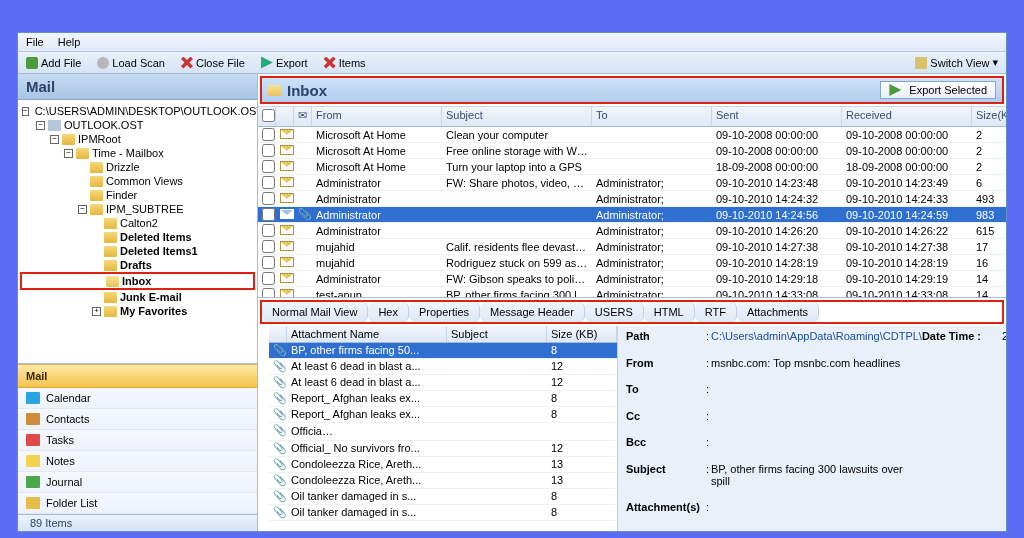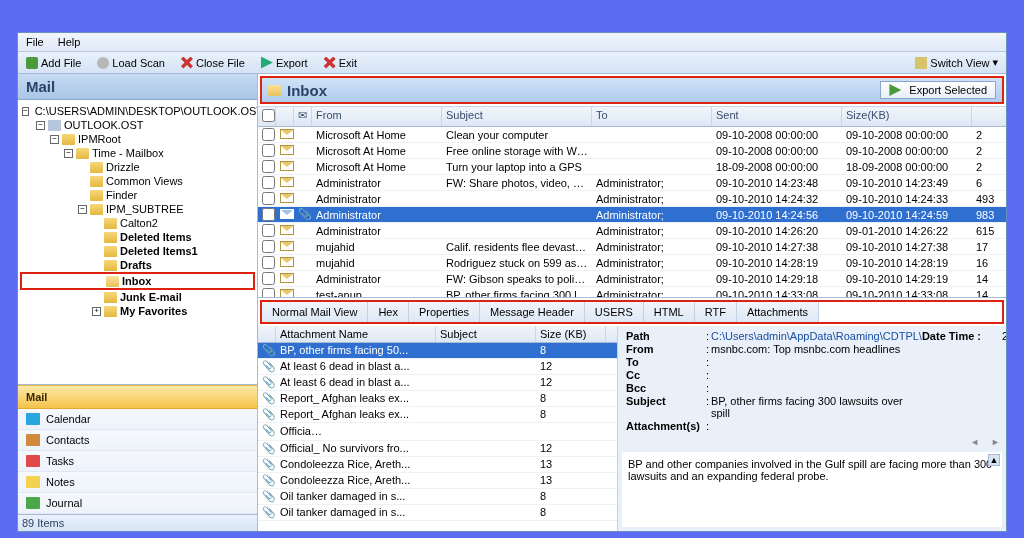--- a/index.html
+++ b/index.html
@@ -23,50 +23,50 @@
 .ficon { width:13px; height:11px; display:inline-block; }
 .ficon.closed { background:linear-gradient(#f6d87a,#e5b73f); border-radius:1px; }
 .ficon.open { background:linear-gradient(#f9e19a,#e8c35b); border-radius:1px; }
 .ficon.db  { background:#b6c6dc; border-radius:1px; }
 .redbox { border:2px solid #d21; }
 .navblock { border-top:1px solid #a8bbd6; }
 .navhead { background:linear-gradient(#fde9a9,#f6c34b); padding:5px 8px; font-weight:bold; color:#3a2a00; border-top:1px solid #e8ba45; border-bottom:1px solid #e0a92f; }
 .navlist { }
 .navrow { display:flex; align-items:center; gap:6px; padding:4px 8px; border-bottom:1px solid #e2e8f2; background:linear-gradient(#f5f8fd,#eef3fb); cursor:pointer; }
 .navicn { width:14px; height:12px; border-radius:1px; } .ni-cal{background:#29a6e0;} .ni-con{background:#d08a3c;} .ni-task{background:#e04a4a;} .ni-note{background:#f3d24e;} .ni-jour{background:#4aa84a;} .ni-fold{background:#e7bc4b;}
-.status { background:linear-gradient(#eaf2fc,#d7e4f4); border-top:1px solid #a8bbd6; padding:2px 4px; color:#2c4266; }
+.status { background:linear-gradient(#eaf2fc,#d7e4f4); border-top:1px solid #a8bbd6; padding:2px 12px; color:#2c4266; }
 .rightcol { flex:1; display:flex; flex-direction:column; min-width:0; }
 .inboxbar { background:linear-gradient(#cfe2f8,#b0cdee); border:2px solid #d21; margin:2px; padding:3px 6px; display:flex; align-items:center; gap:6px; }
 .inboxbar .title { font-size:15px; font-weight:bold; color:#2c4266; }
 .inboxbar .sp { flex:1; }
 .expbtn { background:linear-gradient(#fefefe,#e8eef7); border:1px solid #8aa6cb; padding:2px 8px; cursor:pointer; display:flex; align-items:center; gap:8px; }
 .grid { flex:0 0 auto; overflow:hidden; border-bottom:1px solid #a8bbd6; }
 .gridhead { display:grid; grid-template-columns:18px 18px 18px 130px 150px 120px 130px 130px 60px; background:linear-gradient(#f1f5fb,#dde8f5); border-top:1px solid #c8d6ea; border-bottom:1px solid #a8bbd6; }
 .gridhead div { padding:2px 4px; border-right:1px solid #c8d6ea; color:#3a4d6b; }
 .gridbody { max-height:170px; overflow:hidden; }
 .gridrow { display:grid; grid-template-columns:18px 18px 18px 130px 150px 120px 130px 130px 60px; border-bottom:1px solid #eef2f8; align-items:center; }
 .gridrow div { padding:1px 4px; white-space:nowrap; overflow:hidden; text-overflow:ellipsis; }
 .gridrow input[type=checkbox]{ margin:0 auto; display:block; }
 .gridrow .env { width:14px; height:10px; background:#fff; border:1px solid #b8923a; display:inline-block; position:relative; }
 .gridrow .env:before { content:""; position:absolute; left:0; right:0; top:0; border-left:6px solid transparent; border-right:6px solid transparent; border-top:5px solid #e9c86a; }
 .gridrow.selrow { background:#2f6fcf; color:#fff; }
 .gridrow.selrow .env { border-color:#fff; } .gridrow.selrow .env:before{border-top-color:#9ec1ef;}
 .tabs { display:flex; border:2px solid #d21; margin:2px; }
-.tabs div { padding:4px 10px; border-right:1px solid #c3d1e5; background:linear-gradient(#f1f5fb,#dde8f5); cursor:pointer; }
+.tabs div { padding:4px 10px; border-right:1px solid #c3d1e5; background:linear-gradient(#f1f5fb,#dde8f5); cursor:pointer;border-radius:6px; }
 .bottom { flex:1; display:flex; min-height:0; }
-.attpane { width:360px; border-right:1px solid #c3d1e5; display:flex; flex-direction:column; overflow:hidden; }
+.attpane { width:360px; border-right:1px solid #c3d1e5; display:flex; flex-direction:column; overflow:hidden;align-items:flex-end; }
 .atthead { display:grid; grid-template-columns:18px 160px 100px 70px; background:linear-gradient(#f1f5fb,#dde8f5); border-bottom:1px solid #a8bbd6; }
 .atthead div { padding:2px 4px; border-right:1px solid #c8d6ea; }
 .attbody { flex:1; overflow:hidden; }
 .attrow { display:grid; grid-template-columns:18px 160px 100px 70px; border-bottom:1px solid #eef2f8; }
 .attrow div { padding:1px 4px; white-space:nowrap; overflow:hidden; text-overflow:ellipsis; }
 .attrow.selrow { background:#2f6fcf; color:#fff; }
 .attrow .clip { color:#888; }
 .tooltip { position:relative; background:#fffde6; border:1px solid #b8a; padding:1px 4px; font-size:10px; display:inline-block; }
-.preview { flex:1; background:#e9f0fa; display:flex; flex-direction:column; overflow:hidden; font-size:10px; }
+.preview { flex:1; background:#e9f0fa; display:flex; flex-direction:row; overflow:hidden; font-size:10px; }
 .pvhead { padding:4px 8px; display:grid; grid-template-columns:80px 5px 1fr 80px 100px; row-gap:1px; }
 .pvhead .lbl{ font-weight:bold; }
 .pvbody { background:#fff; margin:4px; padding:6px; flex:1; overflow:auto; position:relative; }
 .scrollarrow { position:absolute; right:2px; width:12px; height:12px; background:#d7e4f4; border:1px solid #a8bbd6; text-align:center; line-height:10px; font-size:9px; }
 </style>
 </head>
 <body>
 
 <div class="app">
 
@@ -87,21 +87,21 @@
     <span class="tbtn">
         <span class="ticon red"></span>
         <span>Close File</span>
       </span>
     <span class="tbtn">
         <span class="ticon play"></span>
         <span>Export</span>
       </span>
     <span class="tbtn">
         <span class="ticon red"></span>
-        <span>Exit</span>
+        <span>Items</span>
       </span>
     <span class="toolspacer"></span>
     <span class="tbtn"><span class="ticon" style="background:#d7c46a;"></span><span>Switch View</span> ▾</span>
   </div>
 
   <div class="content">
     <div class="leftcol">
       <div class="mailhdr">Mail</div>
       <div class="tree">
         <div class="trow" style="padding-left:2px">
@@ -195,20 +195,24 @@
               <span class="navicn ni-task"></span>
               <span>Tasks</span>
             </div>
           <div class="navrow">
               <span class="navicn ni-note"></span>
               <span>Notes</span>
             </div>
           <div class="navrow">
               <span class="navicn ni-jour"></span>
               <span>Journal</span>
+            </div>
+          <div class="navrow">
+              <span class="navicn ni-fold"></span>
+              <span>Folder List</span>
             </div>
         </div>
       </div>
       <div class="status">89 Items</div>
     </div>
 
     <div class="rightcol">
       <div class="inboxbar">
         <span class="ficon open"></span>
         <span class="title">Inbox</span>
@@ -221,20 +225,21 @@
 
       <div class="grid">
         <div class="gridhead">
           <div><input type="checkbox" style=""></div>
           <div></div>
             <div>✉</div>
           <div>From</div>
             <div>Subject</div>
             <div>To</div>
             <div>Sent</div>
+            <div>Received</div>
             <div>Size(KB)</div>
         </div>
         <div class="gridbody" id="gridbody">
             <div class="gridrow">
               <div>
                 <input type="checkbox" style="">
               </div>
               <div><span class="env"></span></div>
               <div></div>
               <div>Microsoft At Home</div>
@@ -312,21 +317,21 @@
             <div class="gridrow">
               <div>
                 <input type="checkbox" style="">
               </div>
               <div><span class="env"></span></div>
               <div></div>
               <div>Administrator</div>
               <div></div>
               <div>Administrator;</div>
               <div>09-10-2010 14:26:20</div>
-              <div>09-01-2010 14:26:22</div>
+              <div>09-10-2010 14:26:22</div>
               <div>615</div>
             </div>
             <div class="gridrow">
               <div>
                 <input type="checkbox" style="">
               </div>
               <div><span class="env"></span></div>
               <div></div>
               <div>mujahid</div>
               <div>Calif. residents flee devastat...</div>

